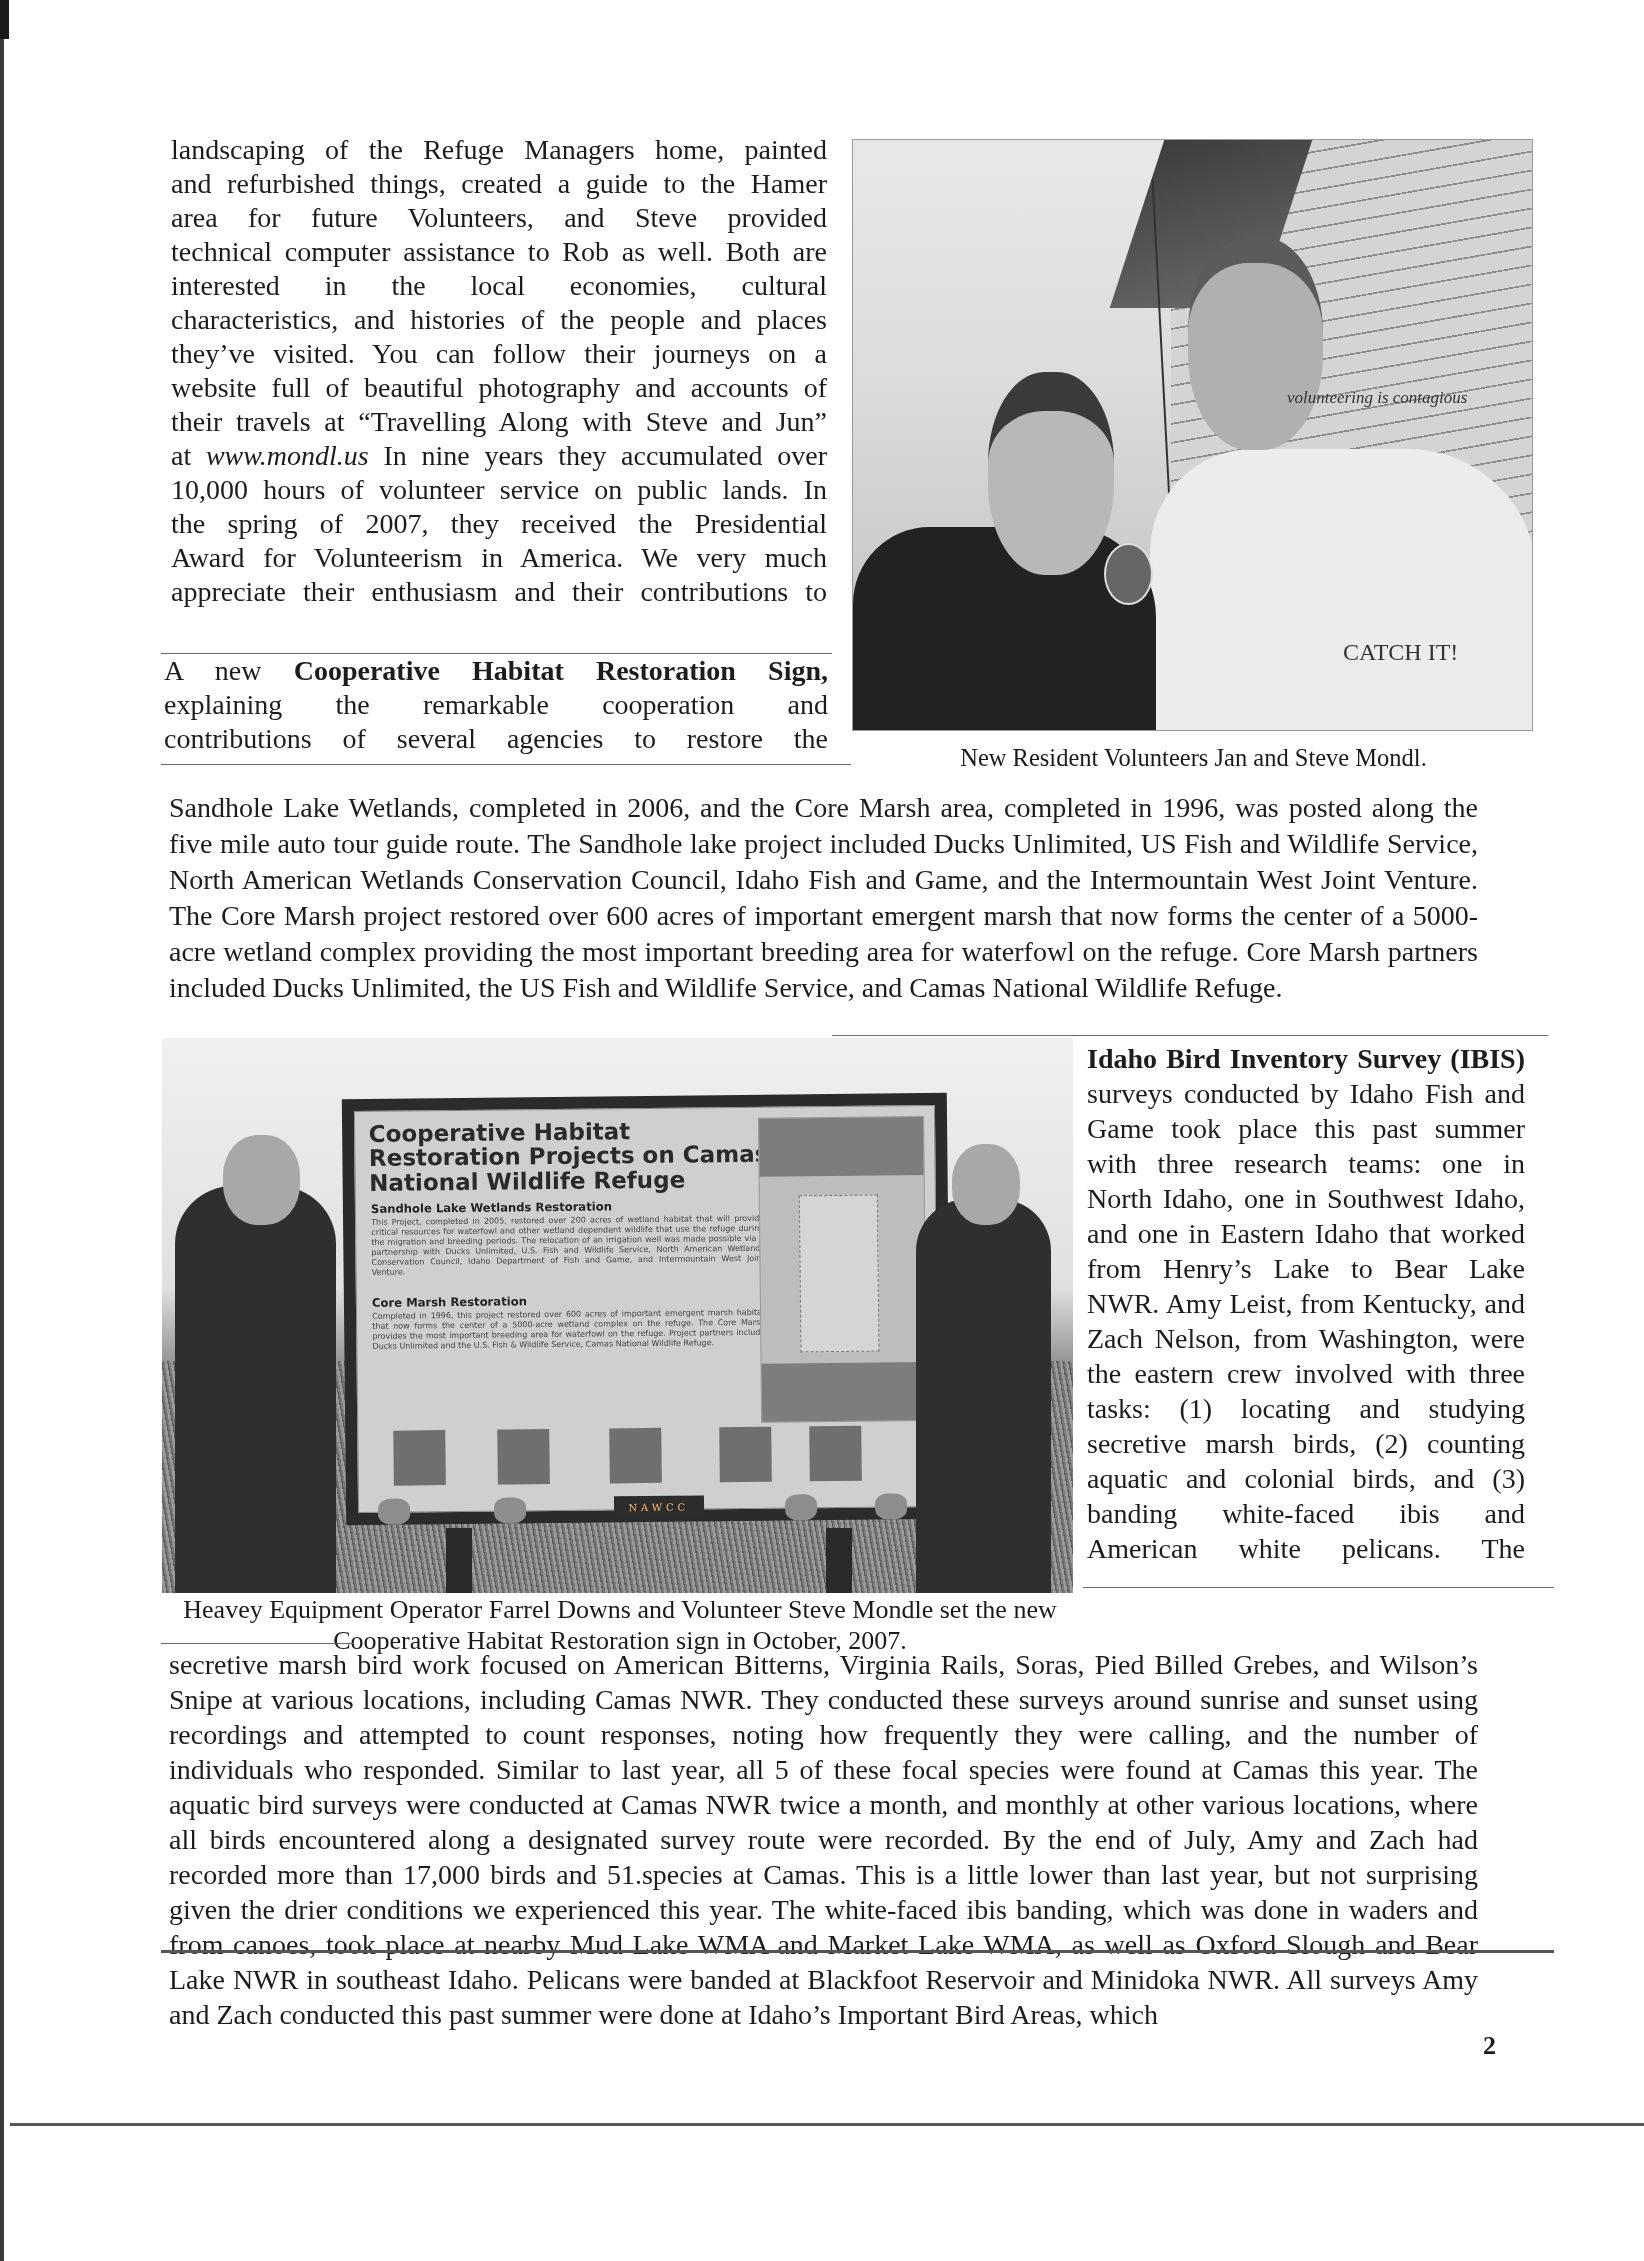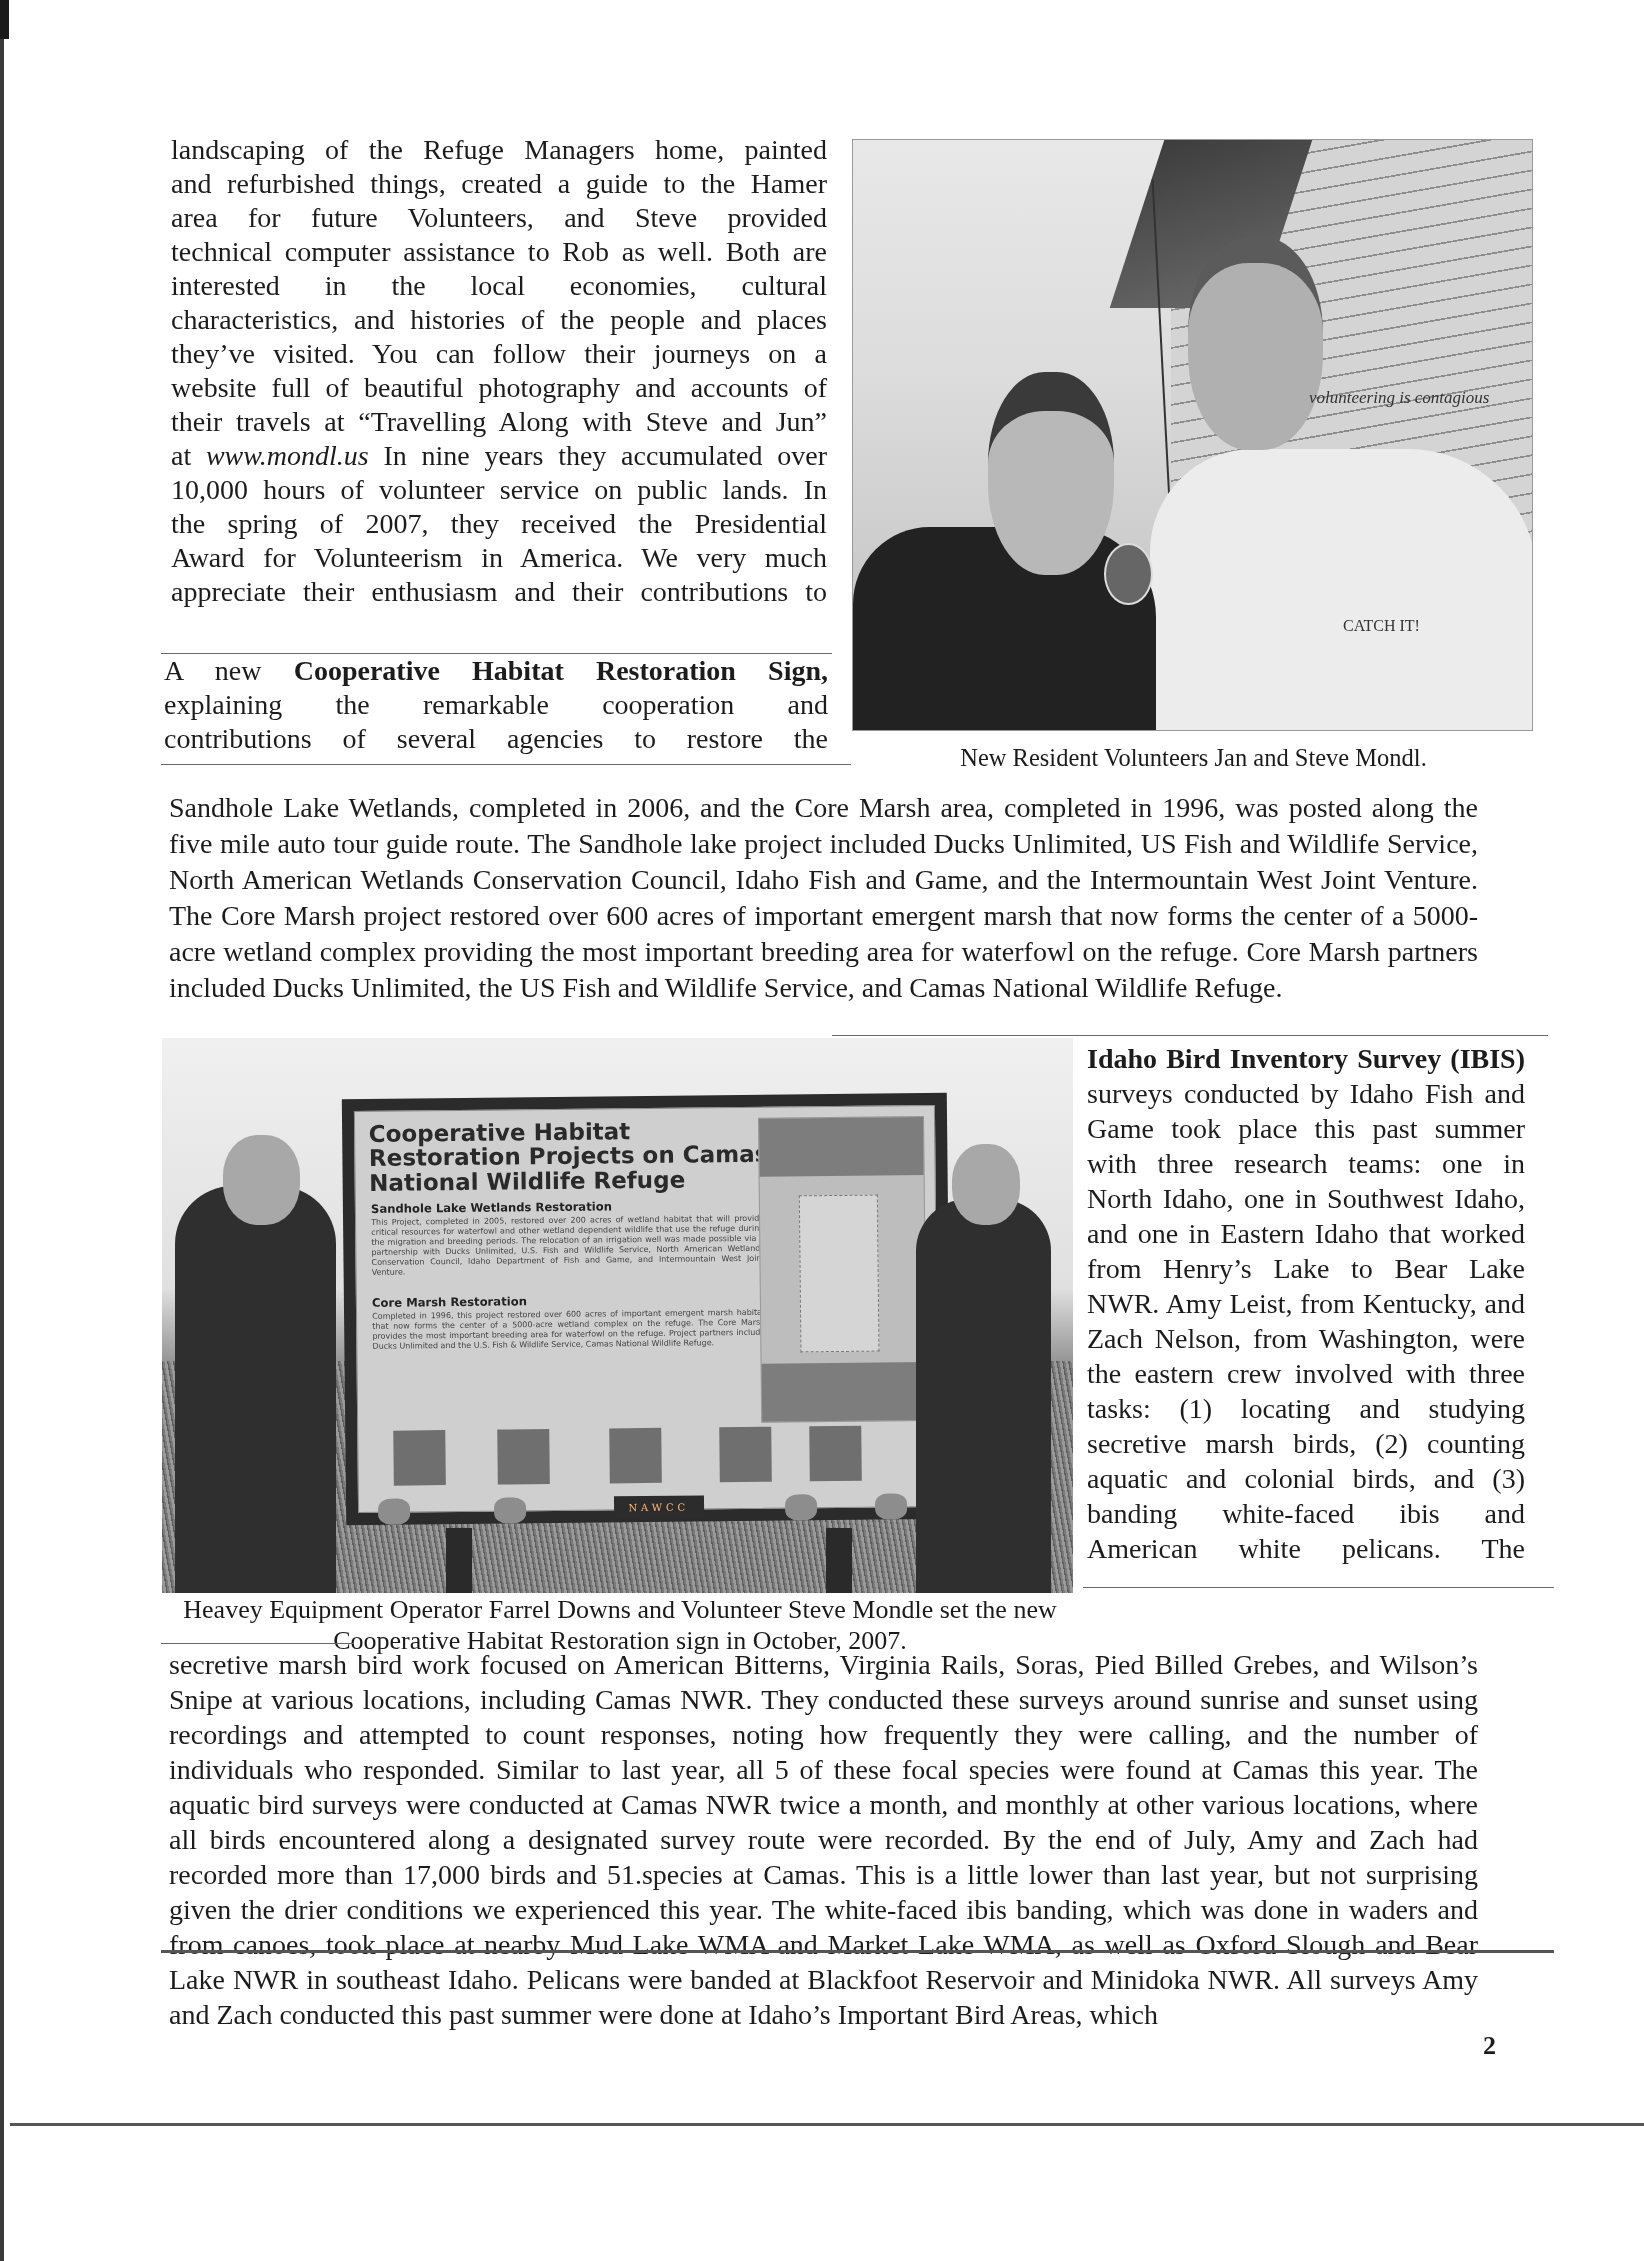--- a/index.html
+++ b/index.html
@@ -22,22 +22,22 @@
             overflow:hidden; border:0.6px solid #999; }
   .p1-siding { position:absolute; right:0; top:0; width:361px; height:590px;
                background:repeating-linear-gradient(170deg,#d4d4d4 0 17px,#8d8d8d 17px 18.7px); }
   .p1-roof { position:absolute; left:284px; top:0; width:148px; height:168px;
              background:linear-gradient(160deg,#3d3d3d,#6a6a6a); transform:skewX(-18deg); }
   .p1-antenna { position:absolute; left:308px; top:39px; width:1.9px; height:361px; background:#333; transform:rotate(-3deg); }
   .p1-woman-body { position:absolute; left:0; top:387px; width:303px; height:213px; background:#222; border-radius:77px 90px 0 0; }
   .p1-woman-head { position:absolute; left:135px; top:232px; width:126px; height:164px; background:#b8b8b8; border-radius:45%; border-top:39px solid #3a3a3a; }
   .p1-man-body { position:absolute; left:297px; top:309px; width:387px; height:297px; background:#ececec; border-radius:103px 129px 0 0; }
   .p1-man-head { position:absolute; left:335px; top:97px; width:135px; height:187px; background:#b0b0b0; border-radius:45%; border-top:26px solid #5b5b5b; }
-  .p1-shirt-text { position:absolute; left:456px; top:248px; font-size:17px; font-style:italic; color:#333; }
-  .p1-catch { position:absolute; left:490px; top:477px; font-size:16px; color:#333; }
+  .p1-shirt-text { position:absolute; left:434px; top:248px; font-size:17px; font-style:italic; color:#333; }
+  .p1-catch { position:absolute; left:490px; top:499px; font-size:24px; color:#333; }
   .p1-emblem { position:absolute; left:251px; top:403px; width:45px; height:58px; border-radius:50%; background:#666; border:2.6px solid #ddd; }
 
   
   .photo2 { position:absolute; left:162px; top:1038px; width:911px; height:555px;
             background:linear-gradient(180deg,#f0f0f0 0%,#e0e0e0 45%,#8c8c8c 60%,#6d6d6d 100%);
             overflow:hidden; }
   .p2-grass { position:absolute; left:0; bottom:0; width:100%; height:232px;
               background:repeating-linear-gradient(80deg,#7a7a7a 0 1.9px,#9a9a9a 1.9px 4.5px,#5f5f5f 4.5px 5.8px); }
   .p2-post { position:absolute; width:26px; background:#2a2a2a; top:490px; height:71px; }
   .sign { position:absolute; left:182px; top:58px; width:605px; height:426px; background:#2b2b2b; transform:rotate(-0.6deg); }

